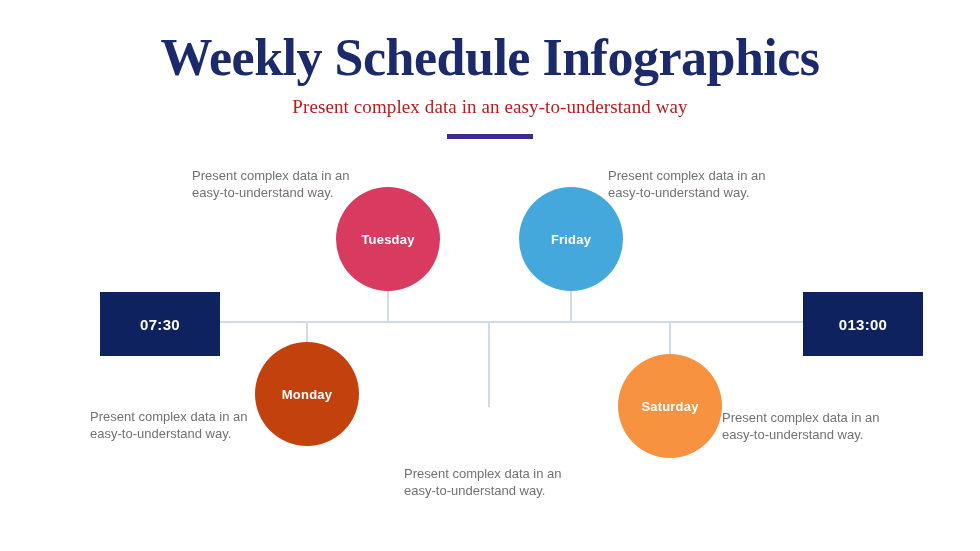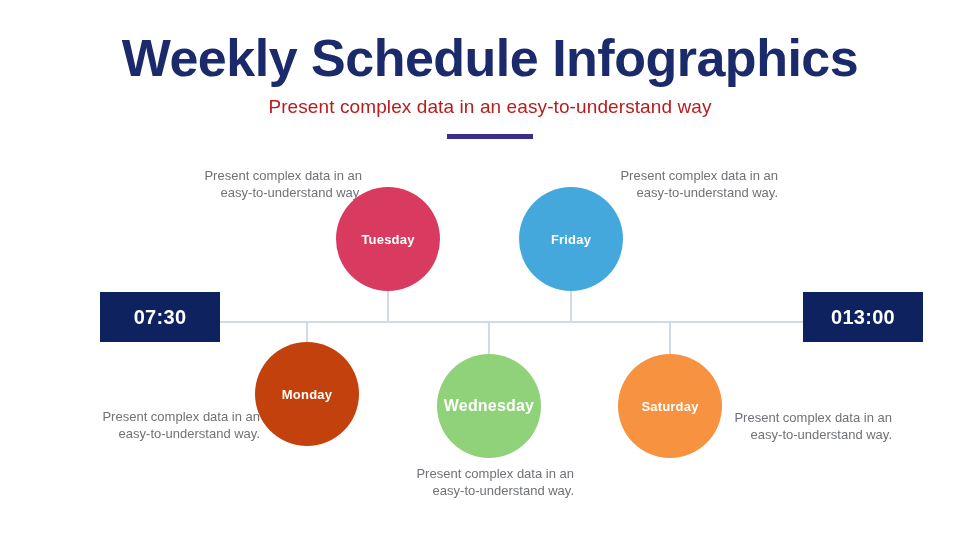--- a/index.html
+++ b/index.html
@@ -19,20 +19,21 @@
     overflow: hidden;
   }
 
   
   #header {
     position: absolute;
     left: 0;
     top: 30px;
     width: 980px;
     text-align: center;
+    font-family: Liberation Serif, serif;
   }
   #title {
     font-size: 52px;
     font-weight: bold;
     letter-spacing: -0.5px;
     color: #1b2a6b;
     line-height: 1.08;
     margin: 0;
     white-space: nowrap;
   }
@@ -54,25 +55,25 @@
     position: absolute;
     left: 100px;
     top: 321px;
     width: 780px;
     height: 2px;
     background: #cfdce6;
   }
   .time-badge {
     position: absolute;
     width: 120px;
-    height: 50px;
+    height: 64px;
     top: 292px;
     background: #0f2260;
     color: #ffffff;
-    font-size: 20px;
+    font-size: 15px;
     font-weight: bold;
     display: flex;
     align-items: center;
     justify-content: center;
     letter-spacing: 0.3px;
     box-sizing: border-box;
   }
   #badge-start { left: 100px; }
   #badge-end   { left: 760px; margin-left: 43px; }
 
@@ -101,21 +102,21 @@
   }
   .day-circle.wide { font-size: 16px; }
 
   
   .desc {
     position: absolute;
     width: 170px;
     font-size: 13px;
     line-height: 1.32;
     color: #6f7276;
-    text-align: right;
+    text-align: left;
   }
 </style>
 </head>
 <body>
 
 <div id="slide">
 
   <div id="header">
     <h1 id="title">Weekly Schedule Infographics</h1>
     <p id="subtitle">Present complex data in an easy-to-understand way</p>
@@ -128,21 +129,20 @@
   <div class="connector up" style="left:570px;"></div>
   <div class="connector down" style="left:306px;"></div>
   <div class="connector down" style="left:488px;"></div>
   <div class="connector down" style="left:669px;"></div>
 
   <div id="badge-start" class="time-badge">07:30</div>
   <div id="badge-end" class="time-badge">013:00</div>
 
   <div class="day-circle" style="left:255px; top:342px; background:#c2410c;">Monday</div>
   <div class="day-circle" style="left:336px; top:187px; background:#d93a5f;">Tuesday</div>
-  <div class="day-circle wide" style="left:437px; top:354px; background:#90d279;">Wednesday</div>
   <div class="day-circle" style="left:519px; top:187px; background:#44a8dd;">Friday</div>
   <div class="day-circle" style="left:618px; top:354px; background:#f69240;">Saturday</div>
 
   <div class="desc" style="left:90px; top:408px;">Present complex data in an easy-to-understand way.</div>
   <div class="desc" style="left:192px; top:167px;">Present complex data in an easy-to-understand way.</div>
   <div class="desc" style="left:404px; top:465px;">Present complex data in an easy-to-understand way.</div>
   <div class="desc" style="left:608px; top:167px;">Present complex data in an easy-to-understand way.</div>
   <div class="desc" style="left:722px; top:409px;">Present complex data in an easy-to-understand way.</div>
 
 </div>

